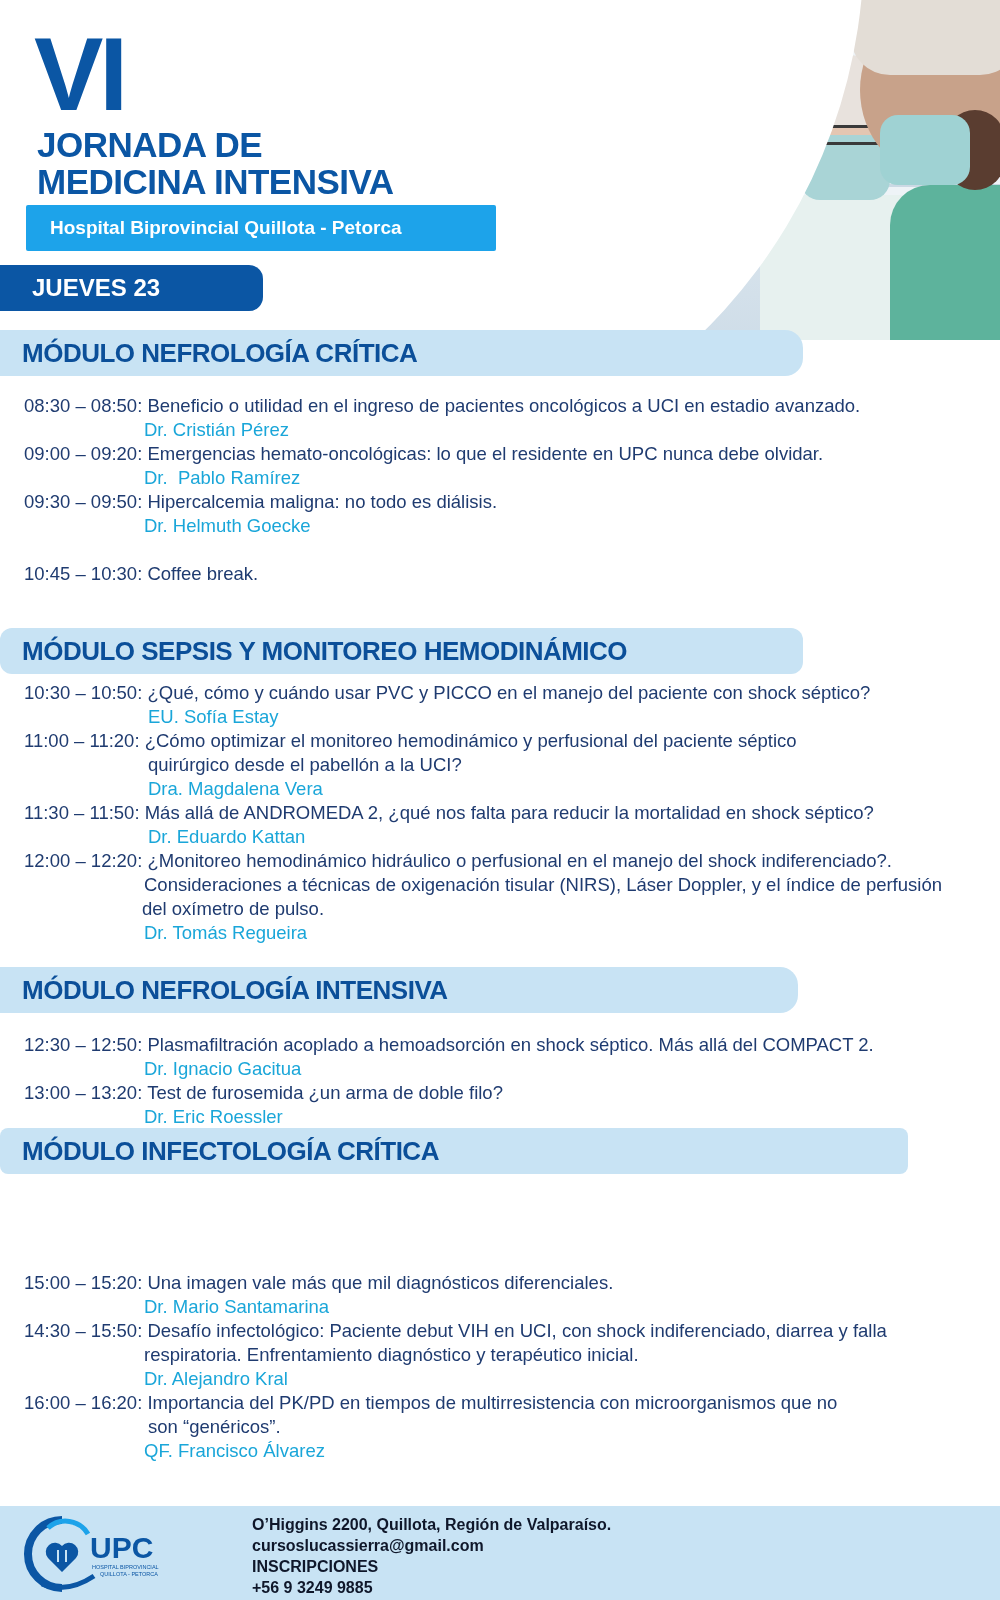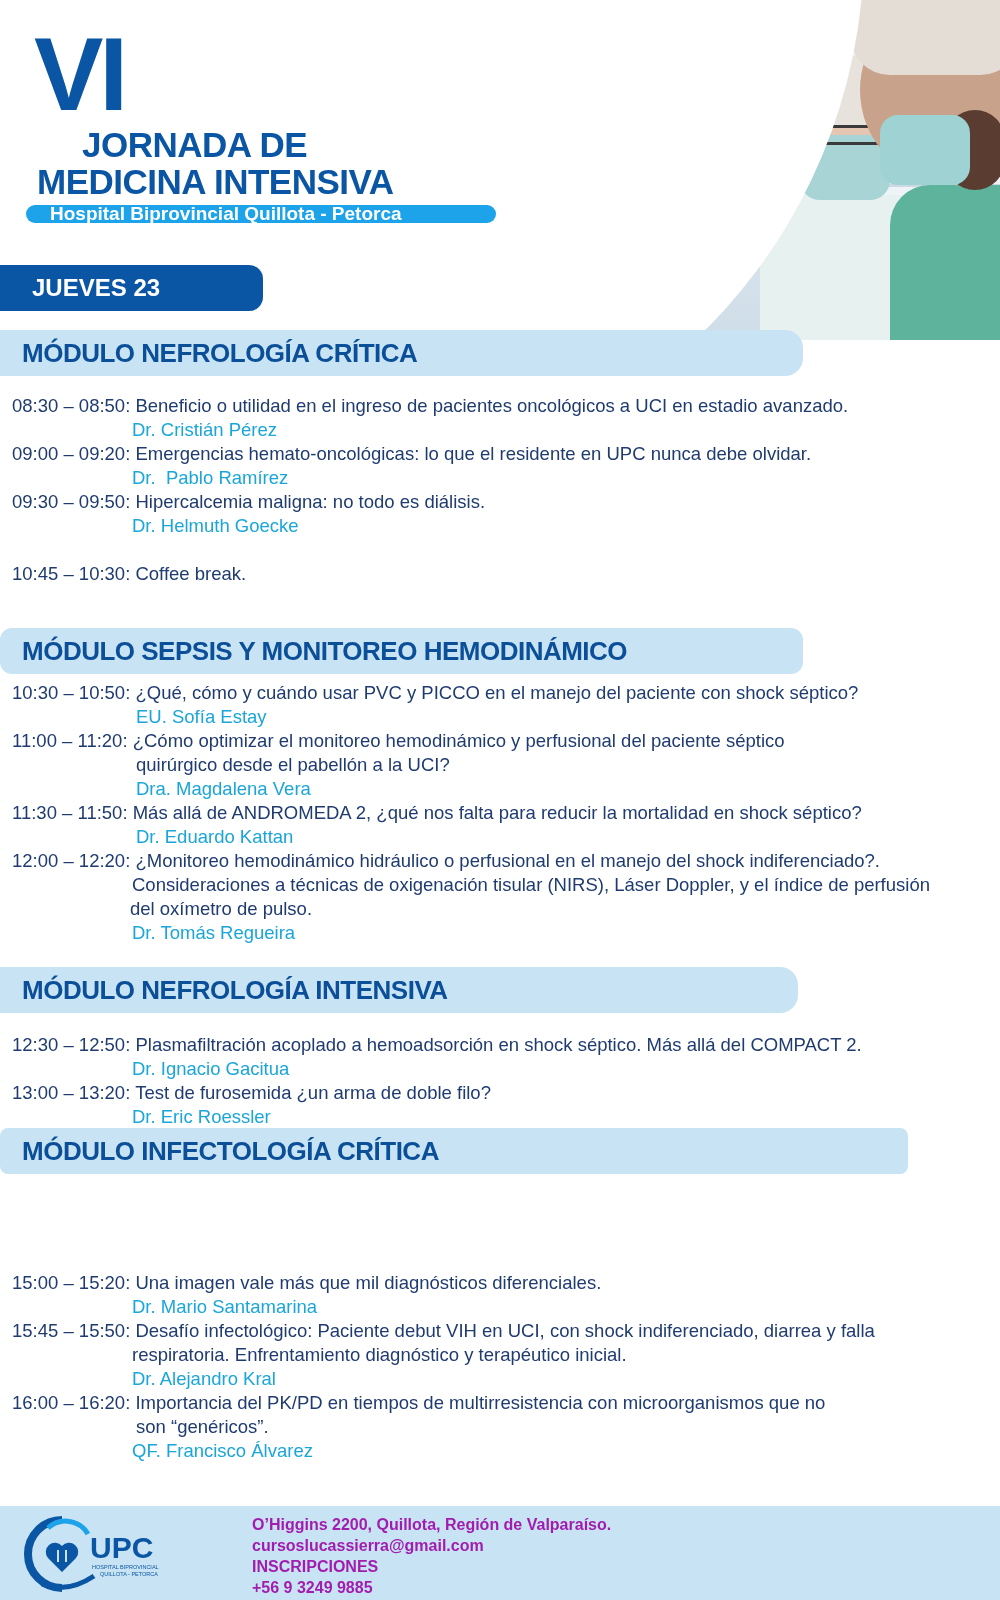--- a/index.html
+++ b/index.html
@@ -28,45 +28,45 @@
   .person2-beard { position:absolute; left: 385px; top: 110px; width: 60px; height: 80px; border-radius: 30px; background:#5a3d30; }
   .person2-body { position:absolute; left: 330px; top: 185px; width: 130px; height: 170px; border-radius: 40px 0 0 0; background:#5db39c; }
   .cutout {
     position: absolute; left: -420px; top: -80px; width: 760px; height: 540px;
     background: #ffffff; border-radius: 0 0 70% 0 / 0 0 100% 0; transform: rotate(-8deg);
   }
 
   .title-vi { left: 34px; top: 22px; font-size: 104px; font-weight: 700; color: #0b56a4; line-height: 1; letter-spacing: -4px; }
   .title-line { left: 37px; font-size: 35px; font-weight: 700; color: #0b56a4; line-height: 1; letter-spacing: -0.5px; }
   .hospital-pill {
-    left: 26px; top: 205px; width: 470px; height: 18px; border-radius: 14px;
+    left: 26px; top: 205px; width: 470px; height: 46px; border-radius: 2px;
     background: #1da3ea; color: #ffffff; font-weight: 700; font-size: 19px;
     display: flex; align-items: center; padding-left: 24px; box-sizing: border-box;
   }
   .day-pill {
     left: 0; top: 265px; width: 263px; height: 46px; border-radius: 0 14px 14px 0;
     background: #0b56a4; color: #ffffff; font-weight: 700; font-size: 24px;
     display: flex; align-items: center; padding-left: 32px; box-sizing: border-box;
   }
   .module-bar {
     left: 0; width: 803px; height: 46px; border-radius: 0 18px 18px 0;
     background: #c8e3f4; color: #0b4f99; font-weight: 700; font-size: 26px;
     display: flex; align-items: center; padding-left: 22px; box-sizing: border-box; letter-spacing: -0.5px;
   }
-  .row { left: 12px; font-size: 18.5px; line-height: 24px; color: #1f3b70; white-space: nowrap; }
+  .row { left: 24px; font-size: 18.5px; line-height: 24px; color: #1f3b70; white-space: nowrap; }
   .time { display: inline-block; }
   .speaker { color: #1aa6d9; }
   .indent { padding-left: 120px; }
   .indent2 { padding-left: 124px; text-align: right; }
 
   .footer {
     left: 0; top: 1506px; width: 1000px; height: 94px; background: #c8e3f4;
   }
   .logo { position: absolute; left: 22px; top: 8px; width: 150px; height: 80px; }
-  .footer-text { position: absolute; left: 252px; top: 8px; color: #a21caf; font-weight: 700; font-size: 16px; line-height: 21px; }
+  .footer-text { position: absolute; left: 252px; top: 8px; color: #0f172a; font-weight: 700; font-size: 16px; line-height: 21px; }
 </style>
 </head>
 <body>
 
 <div class="abs photo">
   <div class="blinds"></div>
   <div class="pillar"></div>
   <div class="person1-body"></div>
   <div class="person1-head"></div>
   <div class="person1-cap"></div>
@@ -74,21 +74,21 @@
   <div class="person1-glasses"></div>
   <div class="person2-body"></div>
   <div class="person2-head"></div>
   <div class="person2-beard"></div>
   <div class="person2-mask"></div>
   <div class="person2-cap"></div>
   <div class="cutout"></div>
 </div>
 
 <div class="abs title-vi">VI</div>
-<div class="abs title-line" style="top:127px;margin-left:45px;">JORNADA DE</div>
+<div class="abs title-line" style="top:127px;">JORNADA DE</div>
 <div class="abs title-line" style="top:164px;">MEDICINA INTENSIVA</div>
 <div class="abs hospital-pill">
   <span>Hospital Biprovincial Quillota - Petorca</span>
 </div>
 <div class="abs day-pill">
   <span>JUEVES 23</span>
 </div>
 
 <div class="abs module-bar" style="top:330px;">
   <span>MÓDULO NEFROLOGÍA CRÍTICA</span>
@@ -123,21 +123,21 @@
 <div class="abs row speaker indent" style="top:1057px;">Dr. Ignacio Gacitua</div>
 <div class="abs row" style="top:1081px;"><span class="time">13:00 – 13:20:</span> <span>Test de furosemida ¿un arma de doble filo?</span></div>
 <div class="abs row speaker indent" style="top:1105px;">Dr. Eric Roessler</div>
 <div class="abs row" style="top:1153px;"><span class="time">13:30 – 14:30:</span> <span>Brunch.</span></div>
 
 <div class="abs module-bar" style="top:1128px; width:908px;border-radius:8px;">
   <span>MÓDULO INFECTOLOGÍA CRÍTICA</span>
 </div>
 <div class="abs row" style="top:1271px;"><span class="time">15:00 – 15:20:</span> <span>Una imagen vale más que mil diagnósticos diferenciales.</span></div>
 <div class="abs row speaker indent" style="top:1295px;">Dr. Mario Santamarina</div>
-<div class="abs row" style="top:1319px;"><span class="time">15:45 – 15:50:</span> <span>Desafío infectológico: Paciente debut VIH en UCI, con shock indiferenciado, diarrea y falla</span></div>
+<div class="abs row" style="top:1319px;"><span class="time">14:30 – 15:50:</span> <span>Desafío infectológico: Paciente debut VIH en UCI, con shock indiferenciado, diarrea y falla</span></div>
 <div class="abs row indent" style="top:1343px;">respiratoria. Enfrentamiento diagnóstico y terapéutico inicial.</div>
 <div class="abs row speaker indent" style="top:1367px;">Dr. Alejandro Kral</div>
 <div class="abs row" style="top:1391px;"><span class="time">16:00 – 16:20:</span> <span>Importancia del PK/PD en tiempos de multirresistencia con microorganismos que no</span></div>
 <div class="abs row indent2" style="top:1415px;">son “genéricos”.</div>
 <div class="abs row speaker indent" style="top:1439px;">QF. Francisco Álvarez</div>
 
 <div class="abs footer">
   <div class="logo">
     <svg width="150" height="80" viewBox="0 0 150 80">
       <path d="M40 6 A34 34 0 1 0 40 74" fill="none" stroke="#0b56a4" stroke-width="8"></path>

